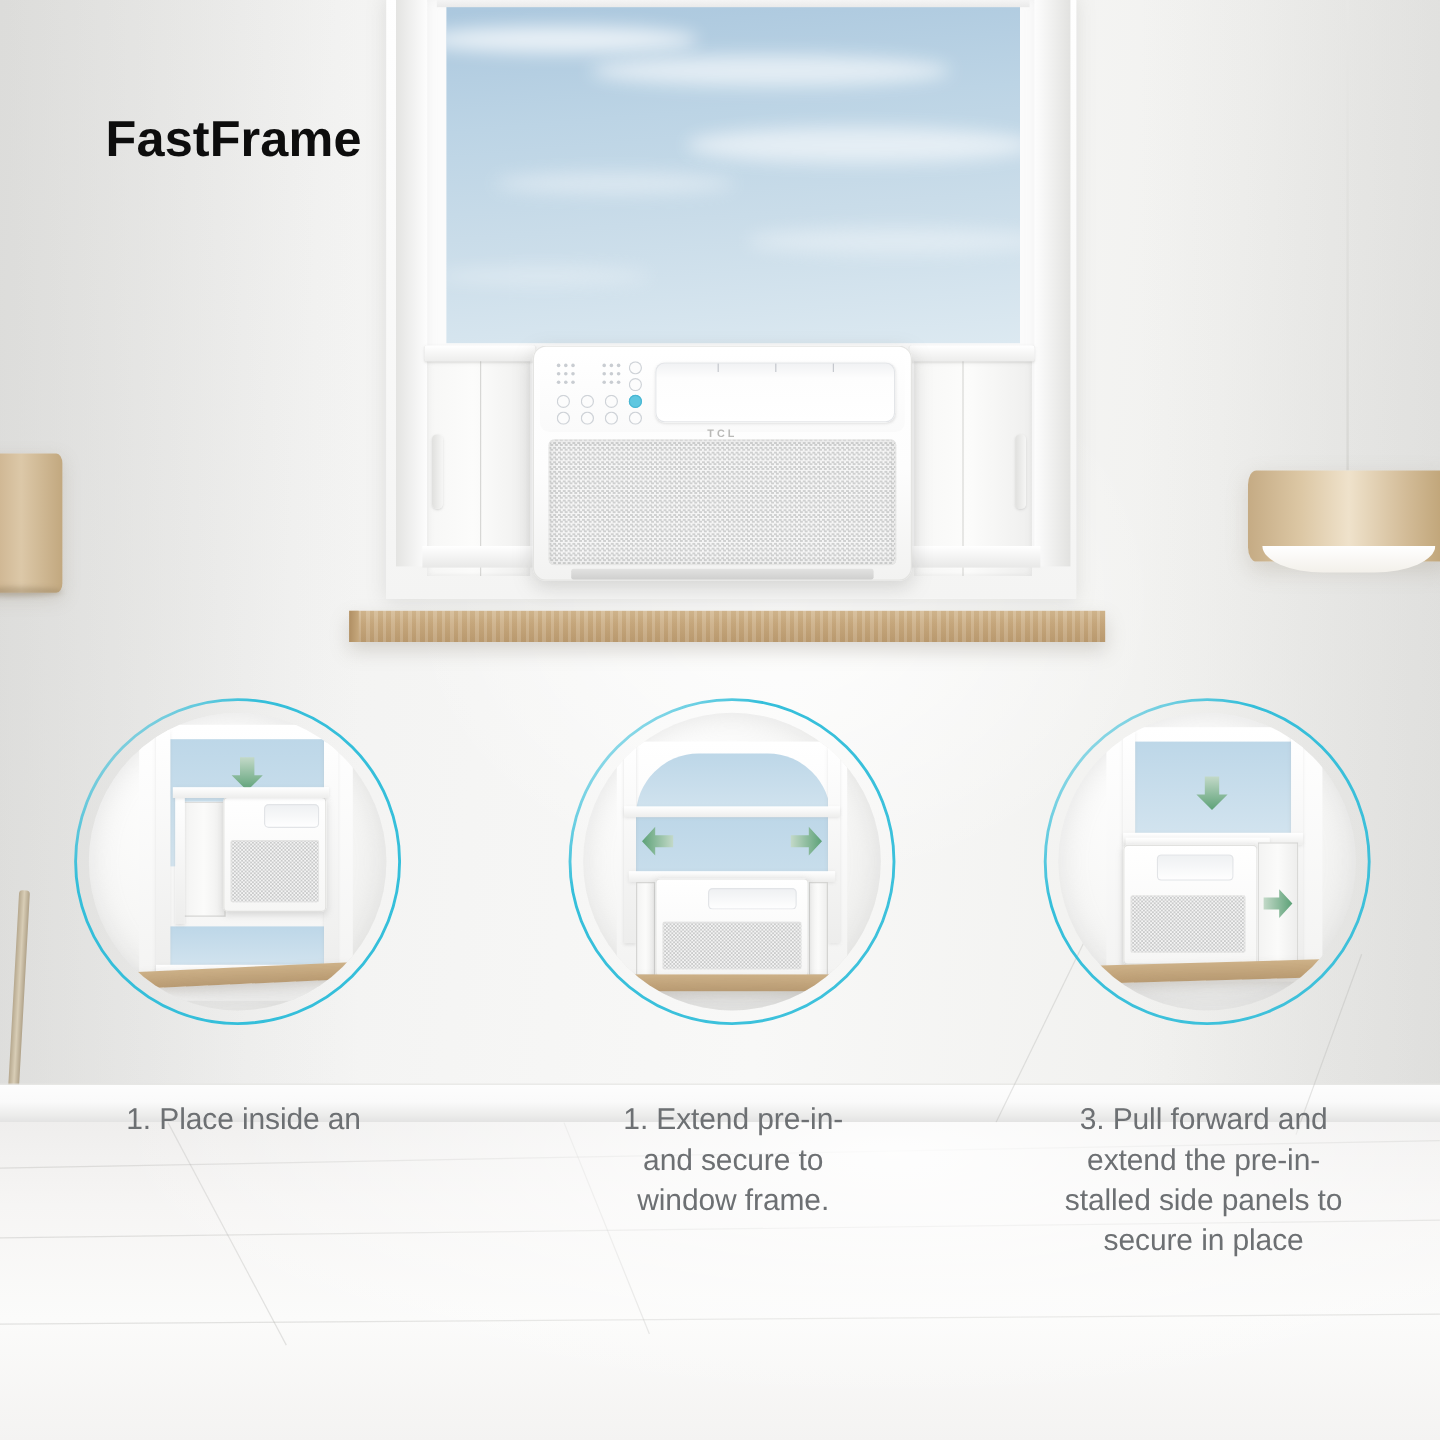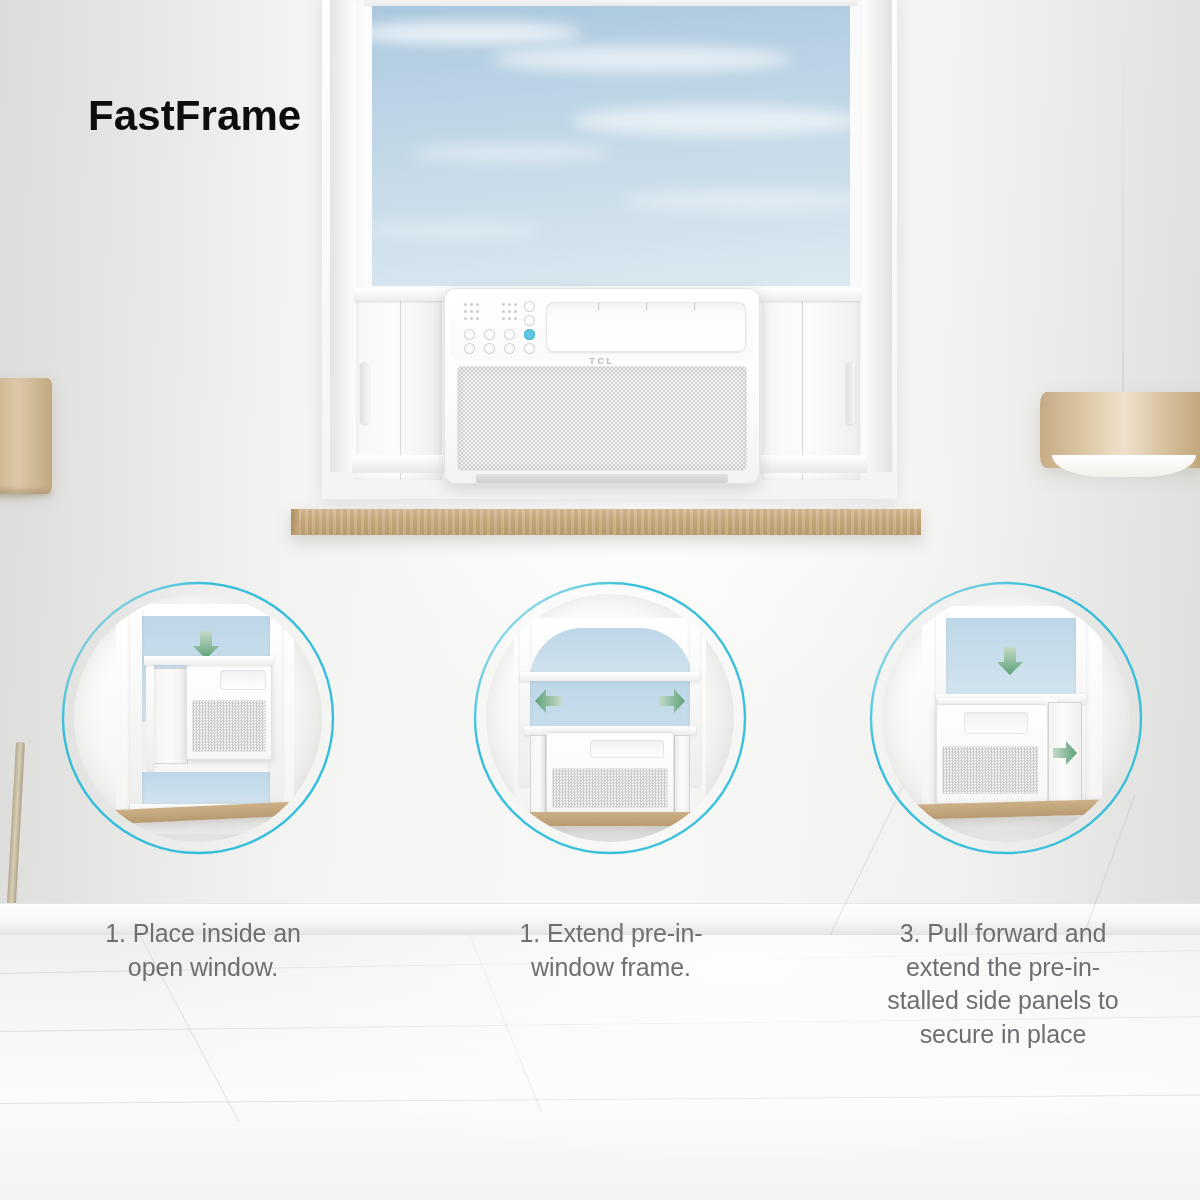--- a/index.html
+++ b/index.html
@@ -288,21 +288,20 @@
         <div class="b-vent" style="left:34px;top:6px;width:46px;height:20px;"></div>
         <div class="b-grille" style="left:6px;top:36px;width:74px;height:52px;"></div>
       </div>
       <div class="b-frame" style="left:70px;top:62px;width:130px;height:9px;"></div>
       <div class="b-sill" style="left:36px;top:212px;width:182px;height:14px;transform:skewY(-2.6deg);"></div>
       <div class="b-shadow" style="left:50px;top:224px;width:170px;height:18px;"></div>
     </div>
   </div>
   <div class="cap" style="left:38px;top:917px;">
     <div>1. Place inside an</div>
-    <div>open window.</div>
   </div>
 
   <div class="step" style="left:472px;top:580px;">
     <svg class="ring" viewBox="0 0 276 276">
       <defs>
           <linearGradient id="rg2" x1="0" y1="0" x2="1" y2="1">
         <stop offset="0%" stop-color="#2bbcd9" stop-opacity="0.18"></stop>
         <stop offset="30%" stop-color="#2bbcd9" stop-opacity="0.95"></stop>
         <stop offset="100%" stop-color="#2bbcd9" stop-opacity="0.9"></stop>
       </linearGradient>
@@ -340,20 +339,21 @@
       <div class="b-ac" style="left:60px;top:138px;width:128px;height:82px;">
         <div class="b-vent" style="left:44px;top:8px;width:74px;height:18px;"></div>
         <div class="b-grille" style="left:6px;top:36px;width:116px;height:40px;"></div>
       </div>
       <div class="b-sill" style="left:34px;top:218px;width:180px;height:14px;"></div>
       <div class="b-shadow" style="left:46px;top:230px;width:164px;height:18px;"></div>
     </div>
   </div>
   <div class="cap" style="left:446px;top:917px;">
     <div>1. Extend pre-in-</div>
+    <div>and secure to</div>
     <div>window frame.</div>
   </div>
 
   <div class="step" style="left:868px;top:580px;">
     <svg class="ring" viewBox="0 0 276 276">
       <defs>
           <linearGradient id="rg3" x1="0" y1="0" x2="1" y2="1">
         <stop offset="0%" stop-color="#2bbcd9" stop-opacity="0.2"></stop>
         <stop offset="32%" stop-color="#2bbcd9" stop-opacity="0.95"></stop>
         <stop offset="100%" stop-color="#2bbcd9" stop-opacity="0.88"></stop>

